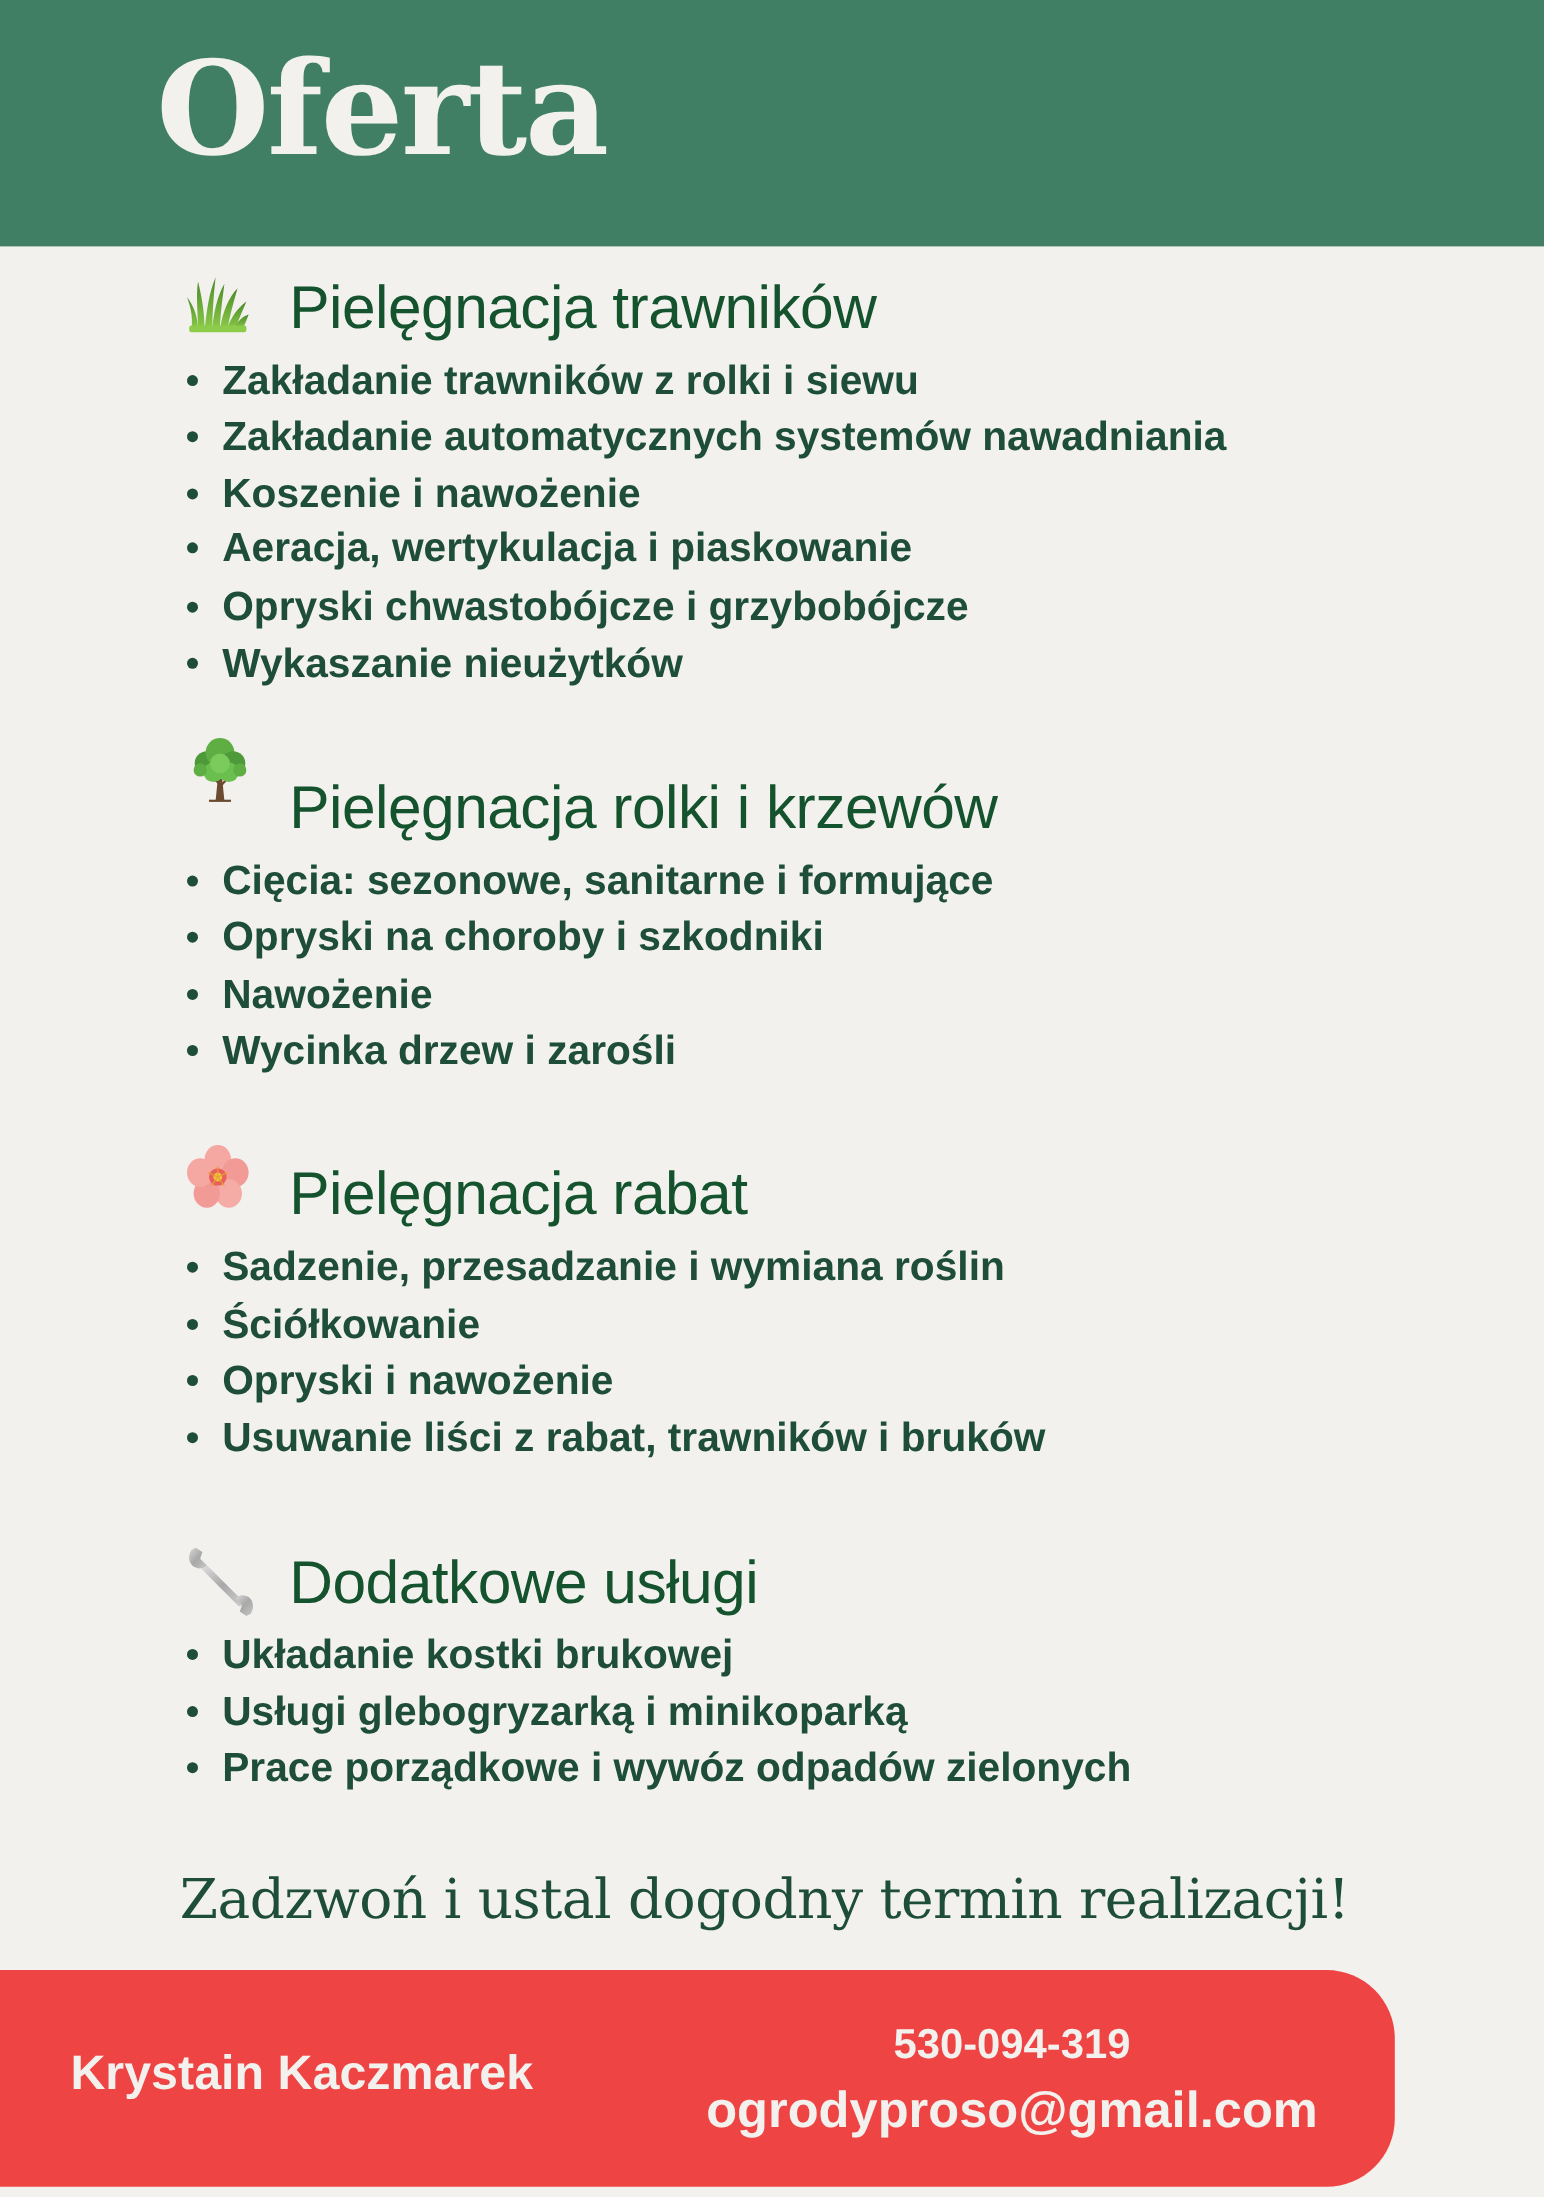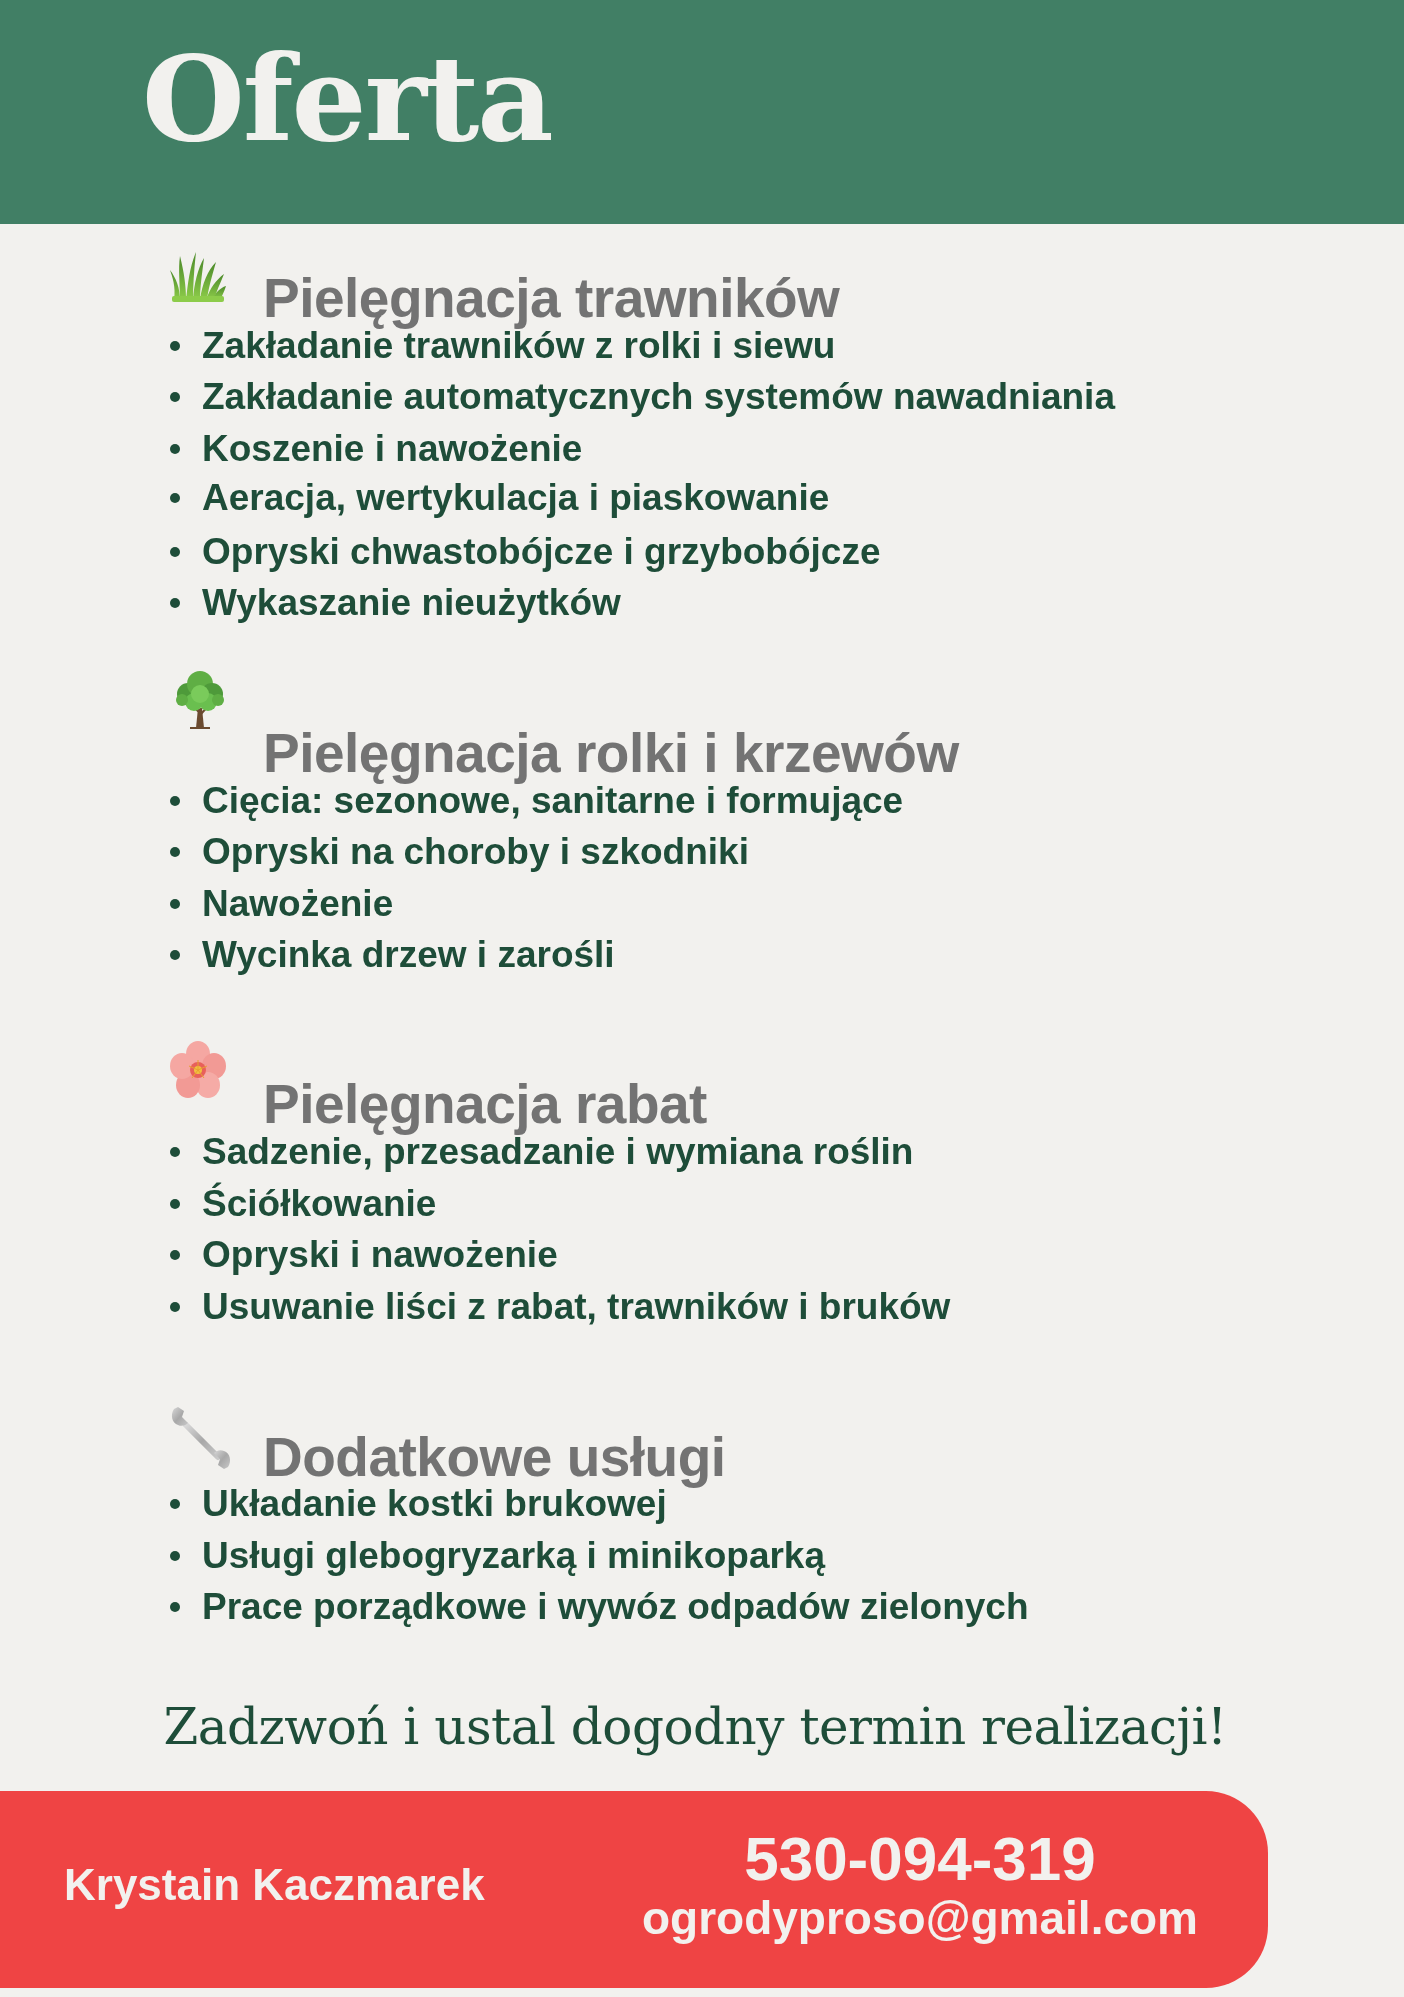--- a/index.html
+++ b/index.html
@@ -14,24 +14,23 @@
       position: absolute; left: 142px; top: 40px;
       font-family: "DejaVu Serif", serif; font-size: 118px; line-height: 1;
       color: #f2f1ee; letter-spacing: -2px;
     }
 
     .section { position: absolute; left: 0; width: 1404px; }
     .section-head { position: absolute; left: 0; width: 1404px; }
     .section-icon { position: absolute; left: 168px; width: 60px; height: 60px; }
     .section-title {
       position: absolute; left: 263px;
-      font-family: "Liberation Sans", sans-serif; font-weight: bold;
-      font-size: 55px; line-height: 1; color: #737373; white-space: nowrap;
+      font-family: "Liberation Sans", sans-serif; font-weight: normal;
+      font-size: 55px; line-height: 1; color: #14532d; white-space: nowrap;
       letter-spacing: -0.5px;
-      margin-top: 19px;
     }
     .items { position: absolute; left: 0; width: 1404px; list-style: none; }
     .item {
       position: absolute; left: 170px; height: 52px;
       font-family: "Liberation Sans", sans-serif; font-weight: bold;
       font-size: 37px; line-height: 52px; color: #1e4d39; white-space: nowrap;
     }
     .item .bullet {
       display: inline-block; width: 10px; height: 10px; border-radius: 50%;
       background: #1e4d39; vertical-align: middle; margin-right: 22px; margin-top: -4px;
@@ -51,21 +50,21 @@
     .footer-name {
       position: absolute; left: 64px; top: 72px;
       font-family: "Liberation Sans", sans-serif; font-weight: bold;
       font-size: 44px; line-height: 1; color: #f2f1ee; white-space: nowrap;
     }
     .footer-contact {
       position: absolute; left: 600px; top: 40px; width: 640px; text-align: center;
     }
     .footer-phone {
       display: block; font-family: "Liberation Sans", sans-serif; font-weight: bold;
-      font-size: 62px; line-height: 56px; color: #f2f1ee;
+      font-size: 38px; line-height: 56px; color: #f2f1ee;
     }
     .footer-email {
       display: block; font-family: "Liberation Sans", sans-serif; font-weight: bold;
       font-size: 46px; line-height: 62px; color: #f2f1ee; text-decoration: none;
     }
   </style>
 </head>
 <body>
 
 <div class="header">

